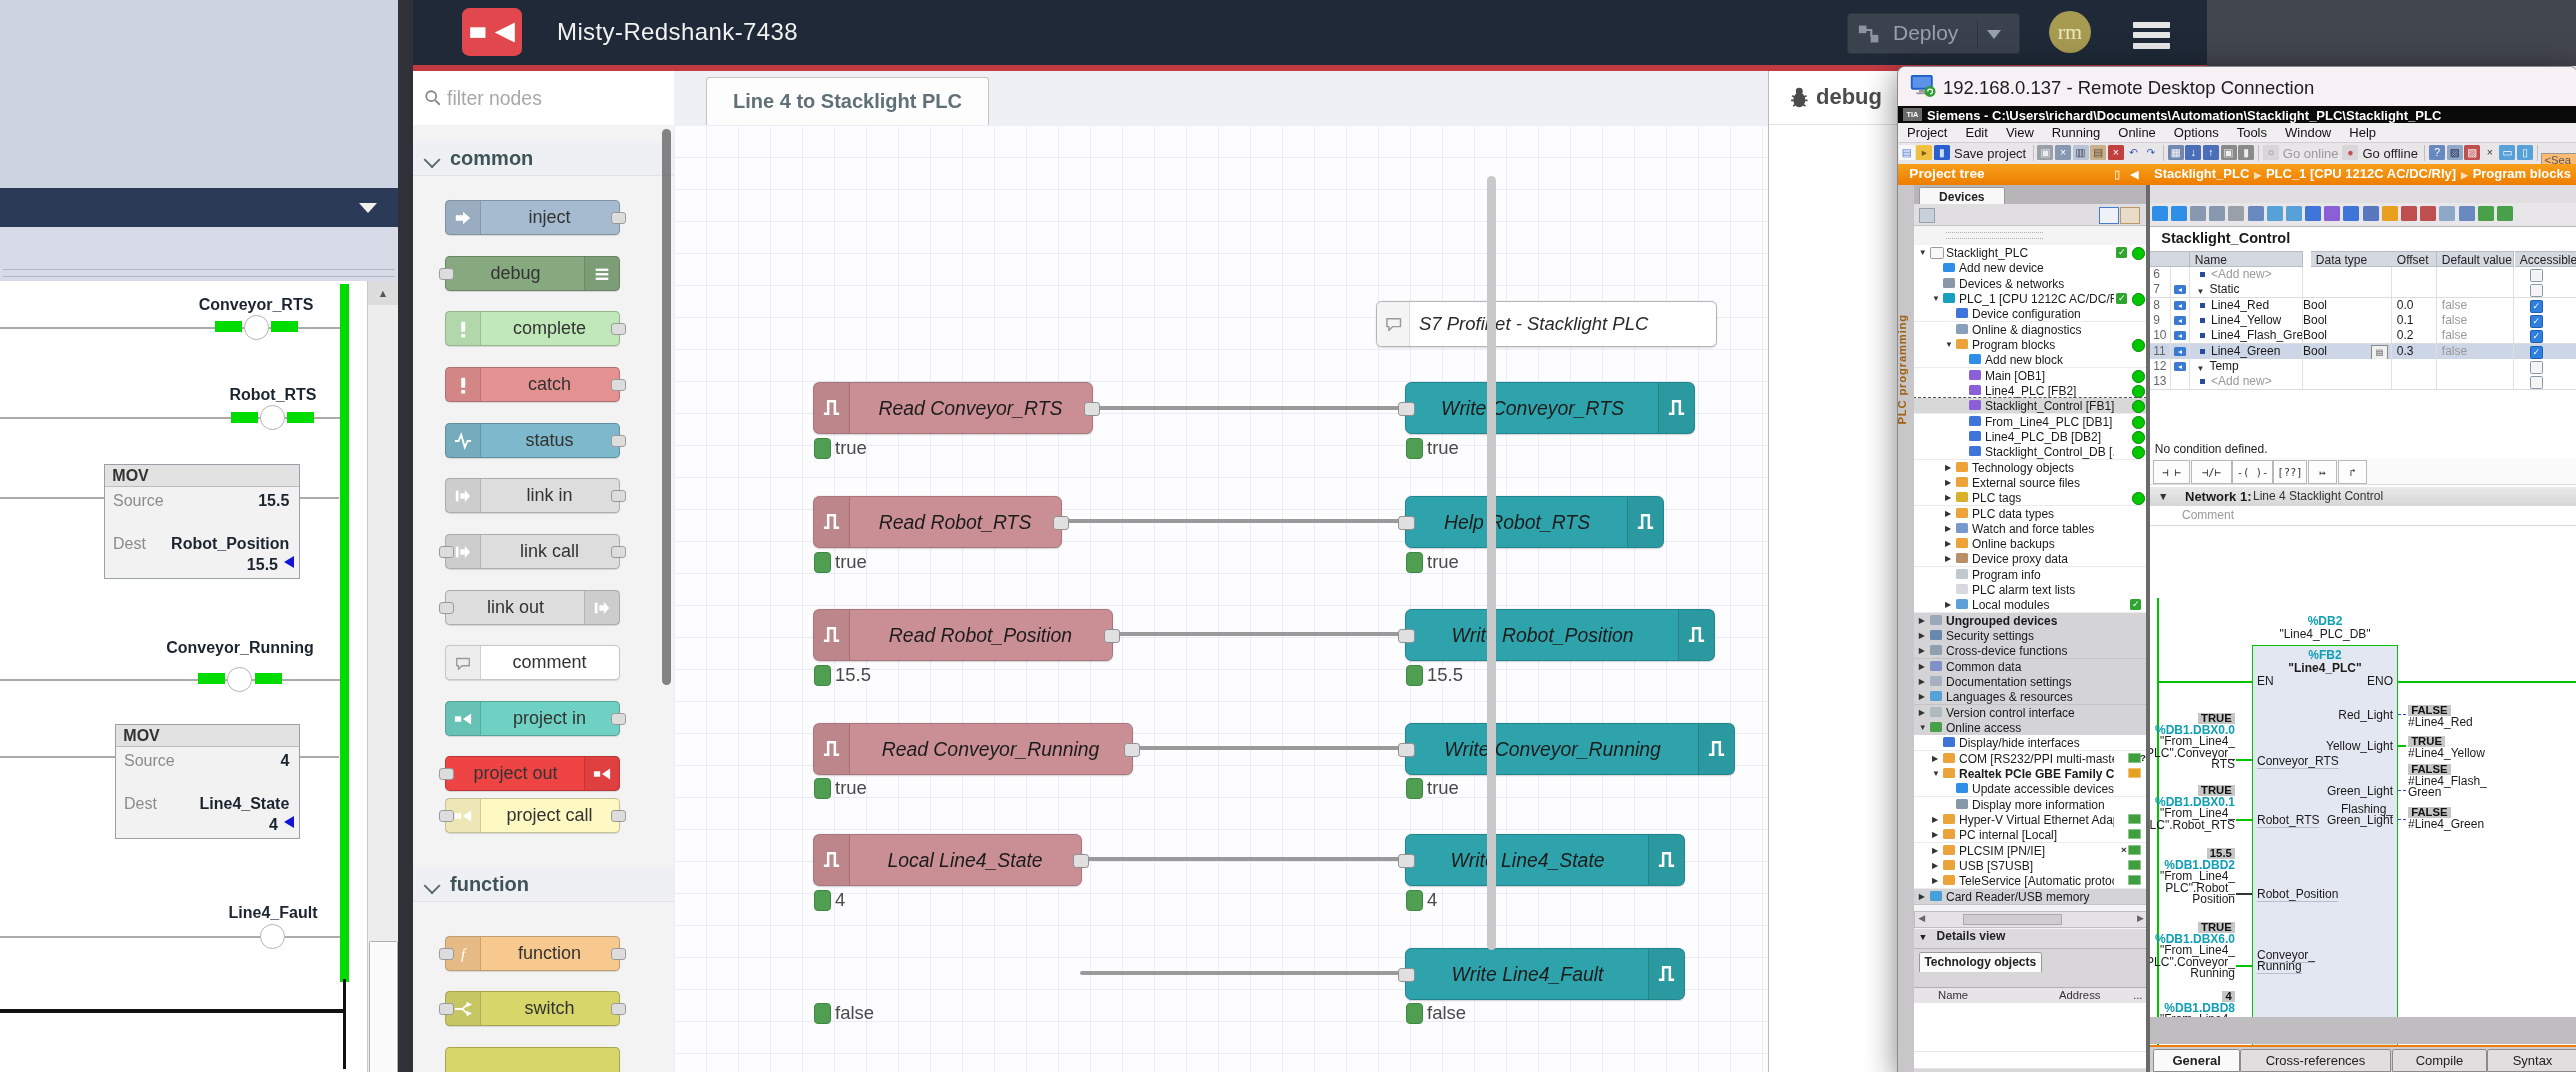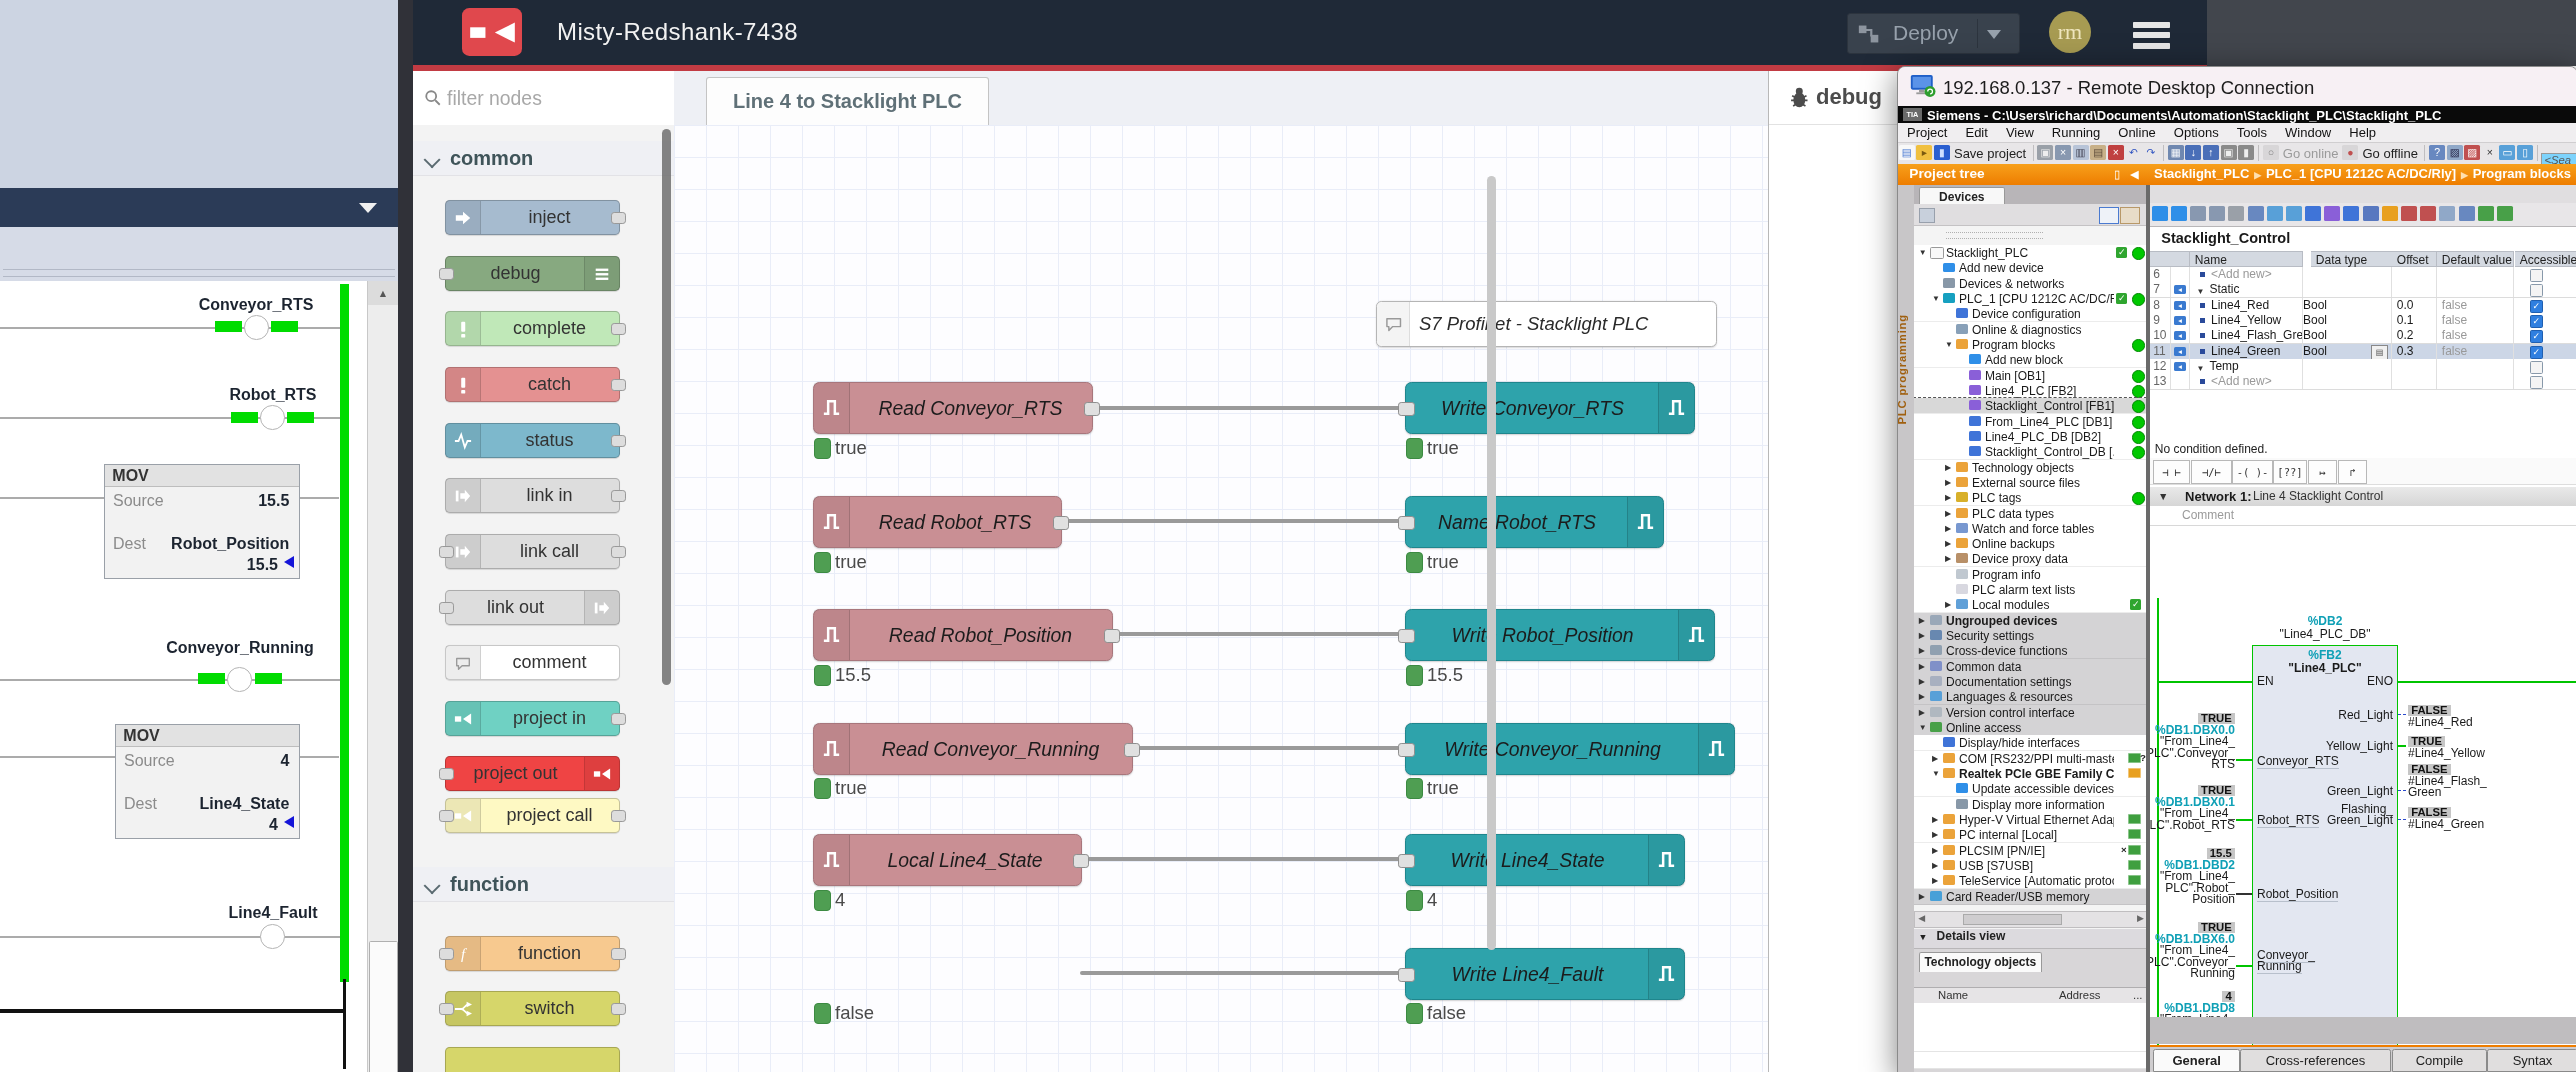--- a/index.html
+++ b/index.html
@@ -87,21 +87,21 @@
   #tia-titlebar{left:0;top:39px;width:679px;height:18px;background:#0a0a0a;}
   #tia-title{position:absolute;left:29px;top:1.6px;font-size:13px;font-weight:bold;color:#fff;}
   #tia-icon{position:absolute;left:4.8px;top:1.6px;width:19.4px;height:13.7px;background:#6a6a6a;color:#fff;font-size:7.3px;font-weight:bold;text-align:center;line-height:13.7px;}
   #tia-menubar{left:0;top:56px;width:679px;height:19.4px;background:#f0eef0;border-bottom:0.8px solid #d0ced0;}
   .menu-item{display:inline-block;font-size:13px;color:#111;margin:2.4px 9px 0 9px;}
   #tia-toolbar{left:0;top:76px;width:679px;height:21px;background:#e8e6e8;border-bottom:0.8px solid #b8b6b8;white-space:nowrap;overflow:hidden;}
   .tbi{display:inline-block;vertical-align:top;width:16px;height:14.5px;margin:2.4px 0.8px;border-radius:1.6px;font-size:10.5px;line-height:14.5px;text-align:center;}
   .tbtext{display:inline-block;vertical-align:top;margin:3.2px 3.2px;font-size:13px;color:#222;}
   .tbtext.dim{color:#9a9a9a;}
   .tbsep{display:inline-block;vertical-align:top;width:0.8px;height:16px;background:#c0bec0;margin:2.4px 3.2px;}
-  .tbsearch{display:inline-block;vertical-align:top;width:32px;height:14.5px;margin-top:10px;background:#7dd3fc;border:0.8px solid #999;font-size:11.3px;color:#555;padding-left:2.4px;font-style:italic;}
+  .tbsearch{display:inline-block;vertical-align:top;width:32px;height:14.5px;margin-top:10px;background:#fdba74;border:0.8px solid #999;font-size:11.3px;color:#555;padding-left:2.4px;}
   #tia-caption{left:0;top:97px;width:679px;height:21px;background:linear-gradient(#f7a01b,#ee7d00);}
   #pt-caption-label{position:absolute;left:11.3px;top:2.4px;font-size:13.7px;font-weight:bold;color:#fff;}
   .cap-ic{position:absolute;top:4px;color:#fff;font-size:11.3px;}
   #breadcrumb{position:absolute;left:256px;top:2.4px;width:419px;font-size:13px;font-weight:bold;color:#fff;white-space:nowrap;overflow:hidden;}
   .bc-sep{color:#ffe0b0;font-size:9px;margin:0 4.8px;}
   #tia-vstrip{left:0;top:118px;width:16px;height:889px;background:#c8c6c8;border-right:0.8px solid #a8a6a8;}
   #tia-vlabel{position:absolute;left:-1.6px;top:129px;width:19.4px;font-size:11.3px;font-weight:bold;color:#a06010;writing-mode:vertical-rl;transform:rotate(180deg);letter-spacing:0.8px;}
   
   #ptree{left:16px;top:118px;width:232px;height:889px;background:#f4f4f4;}
   #pt-tabrow{position:absolute;left:0;top:0;width:232px;height:19.4px;background:#b8b5b8;}
@@ -510,21 +510,21 @@
           <div class="fport" style="right: -8px;"></div>
         </div>
         <div class="status-dot" style="left: 140px; top: 427px;"></div>
         <div class="status-text" style="left: 161px; top: 426px;">true</div>
         <div class="flow-node fn-write" style="left: 731px; top: 371px; width: 257px;">
           <div class="fn-icon fn-sep-r" style="right: 0px;">
             <svg viewBox="0 0 22 22">
               <path fill="none" stroke="#fff" stroke-width="2.6" d="M3 17.5h4.5V4.5h7v13H19"></path>
             </svg>
           </div>
-          <div class="fn-label" style="left: 0px; right: 35px;">Name Robot_RTS</div>
+          <div class="fn-label" style="left: 0px; right: 35px;">Help Robot_RTS</div>
           <div class="fport" style="left: -8px;"></div>
         </div>
         <div class="status-dot" style="left: 732px; top: 427px;"></div>
         <div class="status-text" style="left: 753px; top: 426px;">true</div>
         <div class="wire" style="left: 437px; top: 507px; width: 294px;"></div>
         <div class="flow-node fn-read" style="left: 139px; top: 484px; width: 298px;">
           <div class="fn-icon fn-sep-l">
             <svg viewBox="0 0 22 22">
               <path fill="none" stroke="#fff" stroke-width="2.6" d="M3 17.5h4.5V4.5h7v13H19"></path>
             </svg>

